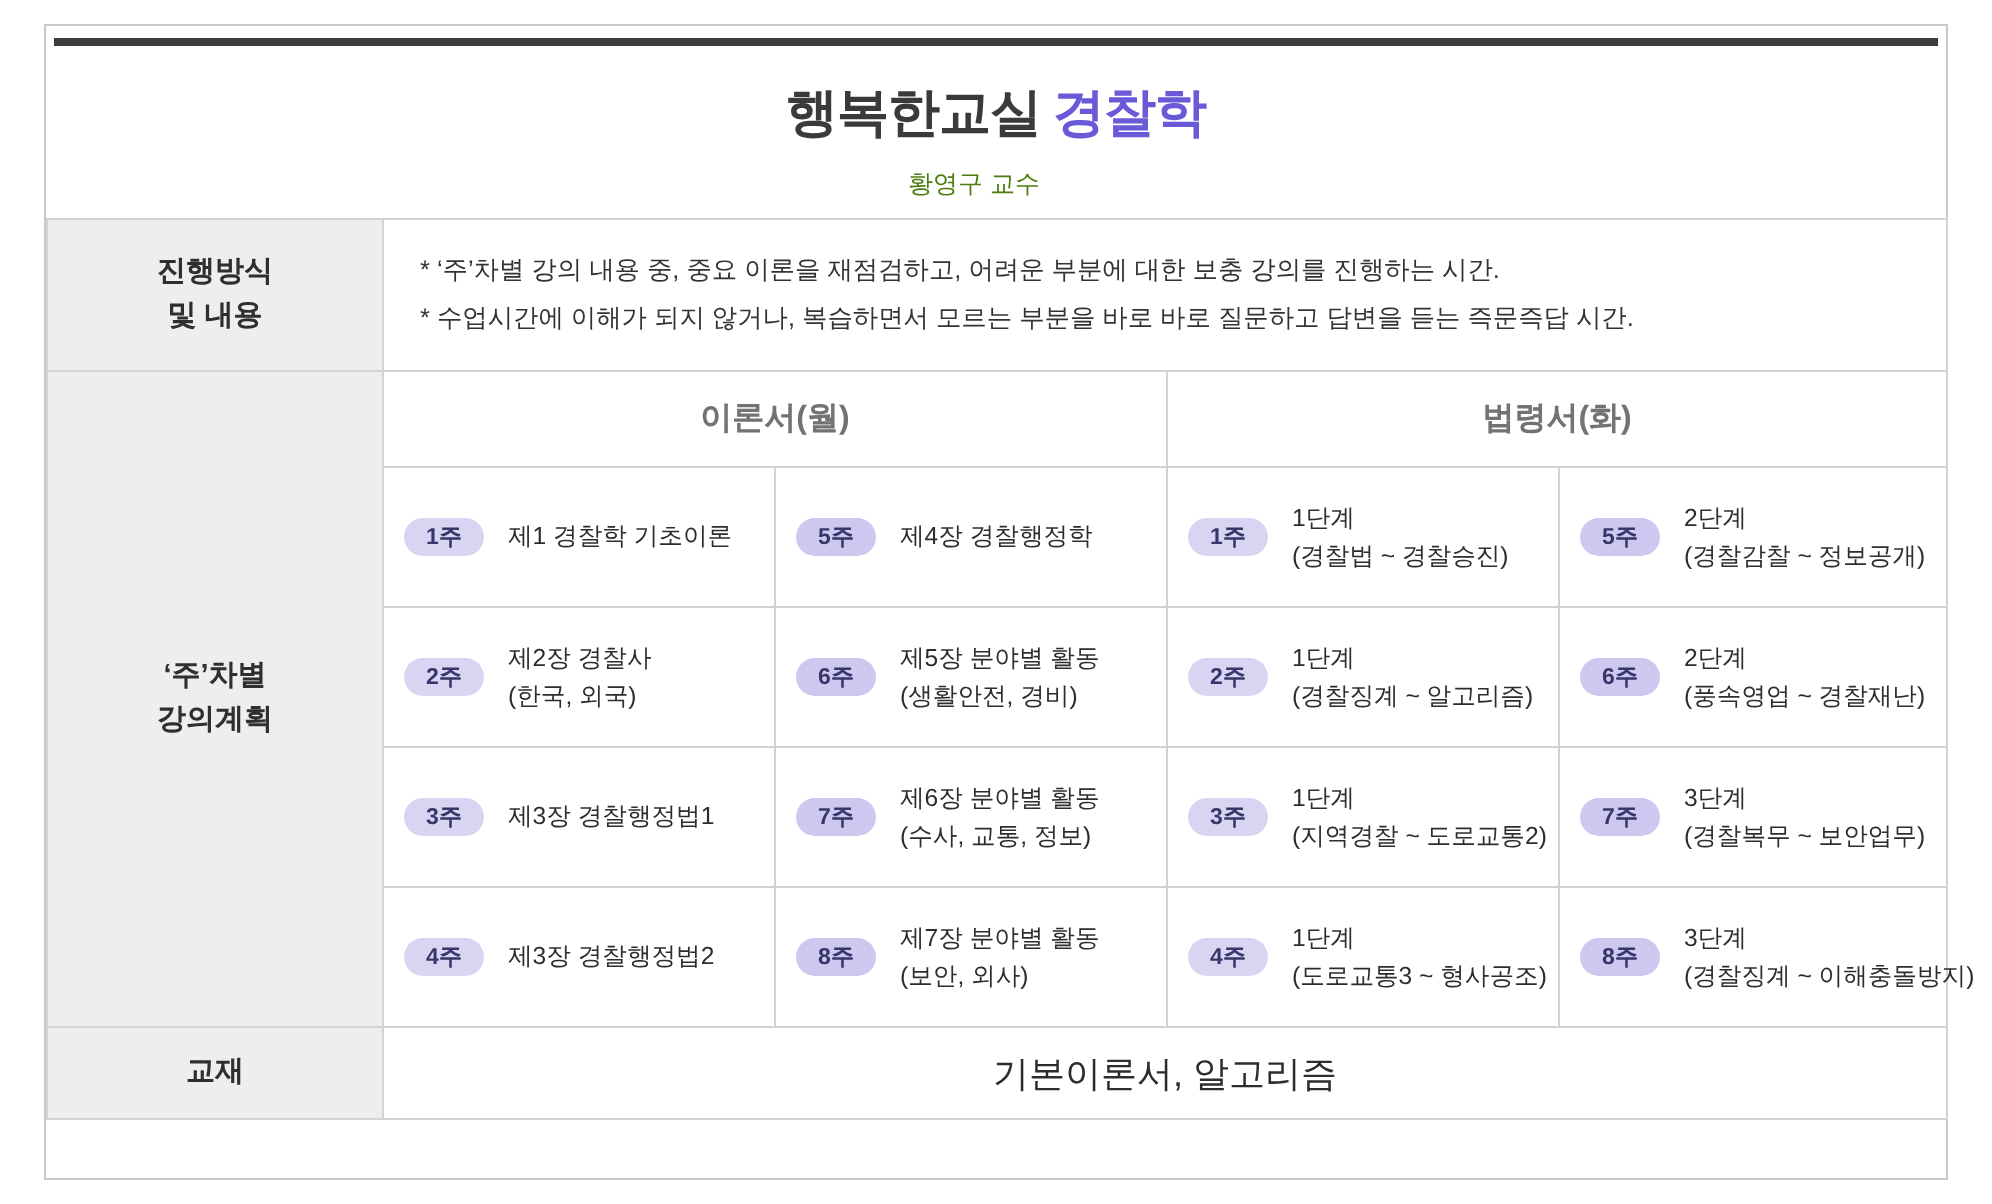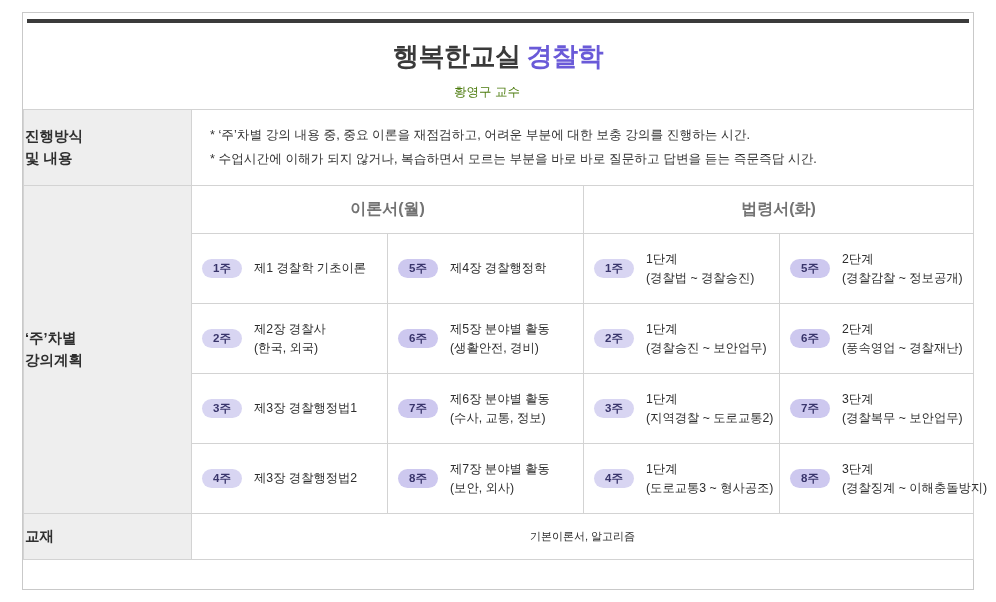--- a/index.html
+++ b/index.html
@@ -59,20 +59,21 @@
     border-collapse: collapse;
     table-layout: fixed;
   }
   table.plan td {
     border: 1px solid #d3d3d3;
     vertical-align: middle;
     box-sizing: border-box;
   }
   .hdr-cell {
     background: #eeeeee;
+    text-align: center;
     font-weight: bold;
     font-size: 14.5px;
     color: #2f2f2f;
     line-height: 1.45;
     width: 168px;
   }
   .method-cell {
     padding: 14px 18px;
     font-size: 12.7px;
     color: #333333;
@@ -112,21 +113,21 @@
   }
   .badge.alt { background: #cdc8ef; }
   .week-text {
     font-size: 12.3px;
     color: #2d2d2d;
     line-height: 1.5;
   }
   .week-text .sub { display: block; }
   .book-cell {
     text-align: center;
-    font-size: 11px;
+    font-size: 18px;
     color: #2d2d2d;
     height: 46px;
   }
   .nowrap { white-space: nowrap; }
 </style>
 </head>
 <body>
 
 <div id="page">
   <div class="sheet">
@@ -225,21 +226,21 @@
               <span>제5장 분야별 활동</span>
               <span class="sub">(생활안전, 경비)</span>
             </span>
           </div>
         </td>
         <td class="week-cell">
           <div class="week-inner">
             <span class="badge">2주</span>
             <span class="week-text">
               <span>1단계</span>
-              <span class="sub nowrap">(경찰승진 ~ 보안업무)</span>
+              <span class="sub nowrap">(경찰징계 ~ 알고리즘)</span>
             </span>
           </div>
         </td>
         <td class="week-cell">
           <div class="week-inner">
             <span class="badge alt">6주</span>
             <span class="week-text">
               <span>2단계</span>
               <span class="sub nowrap">(풍속영업 ~ 경찰재난)</span>
             </span>

